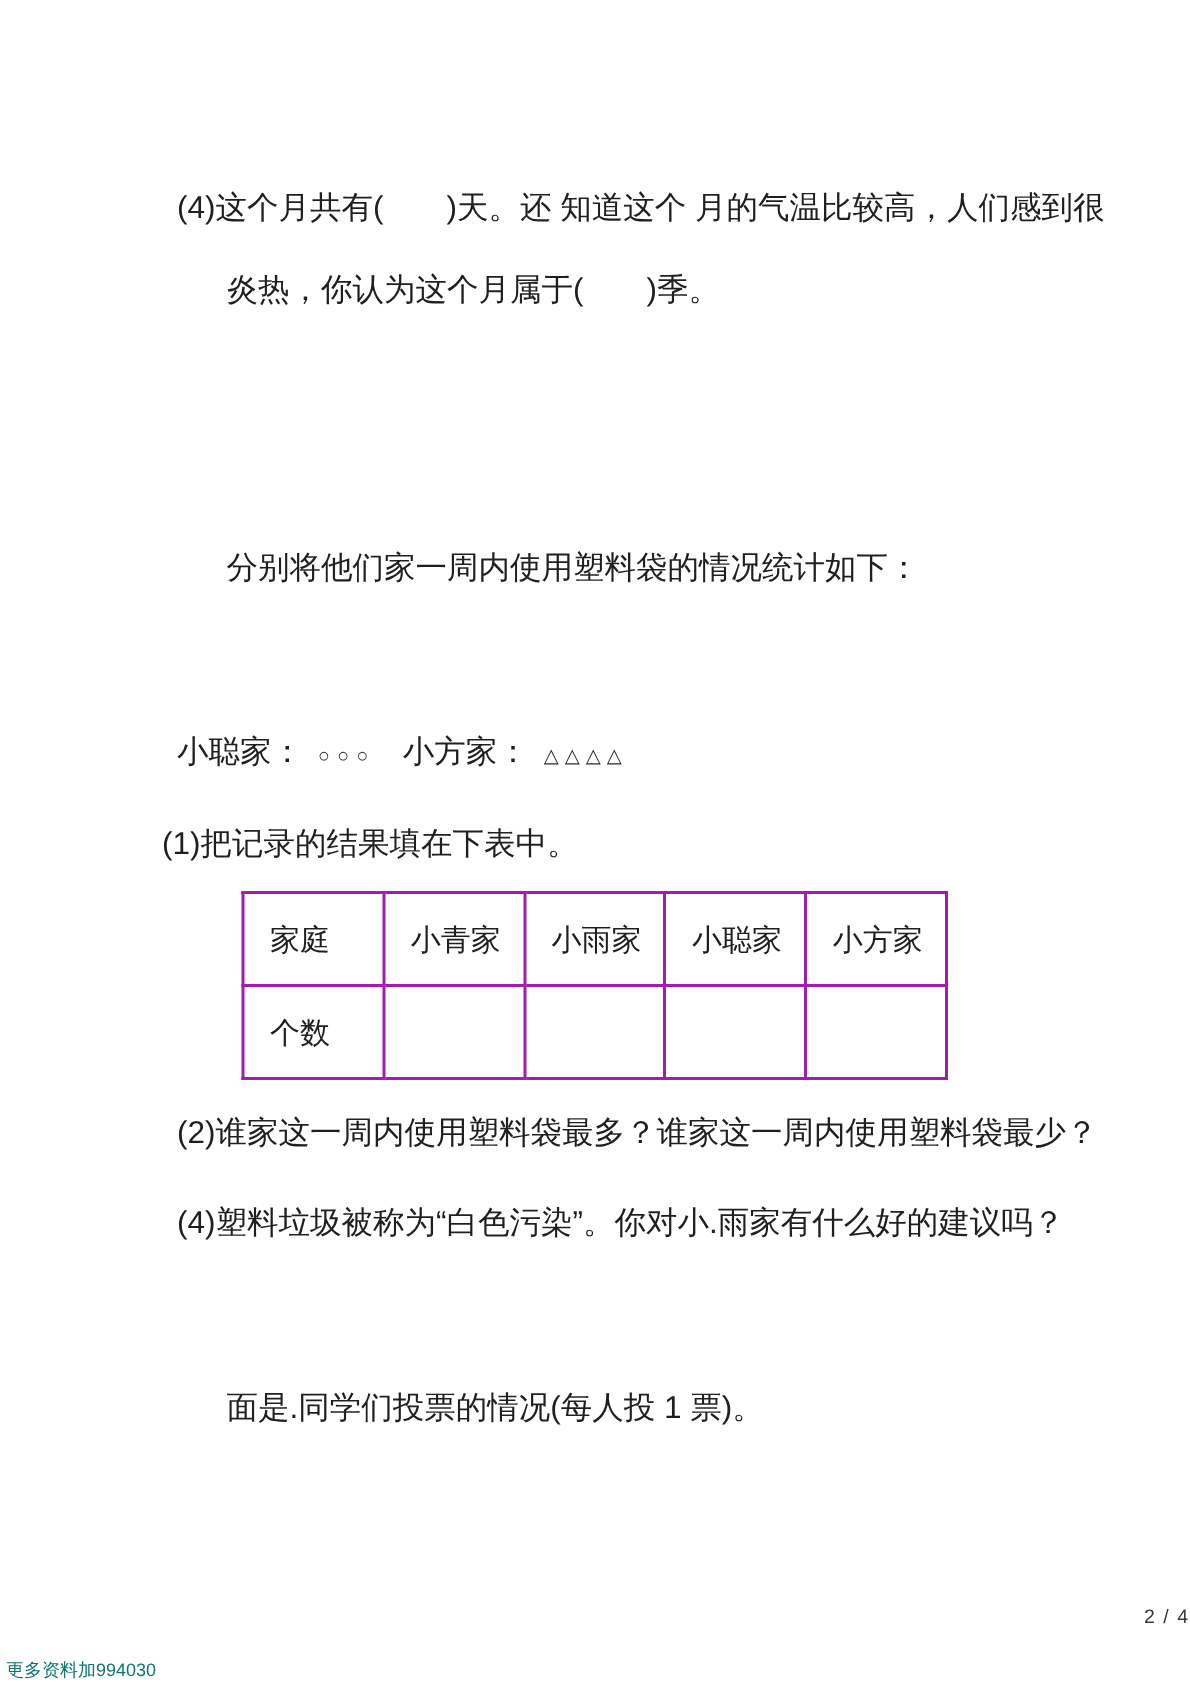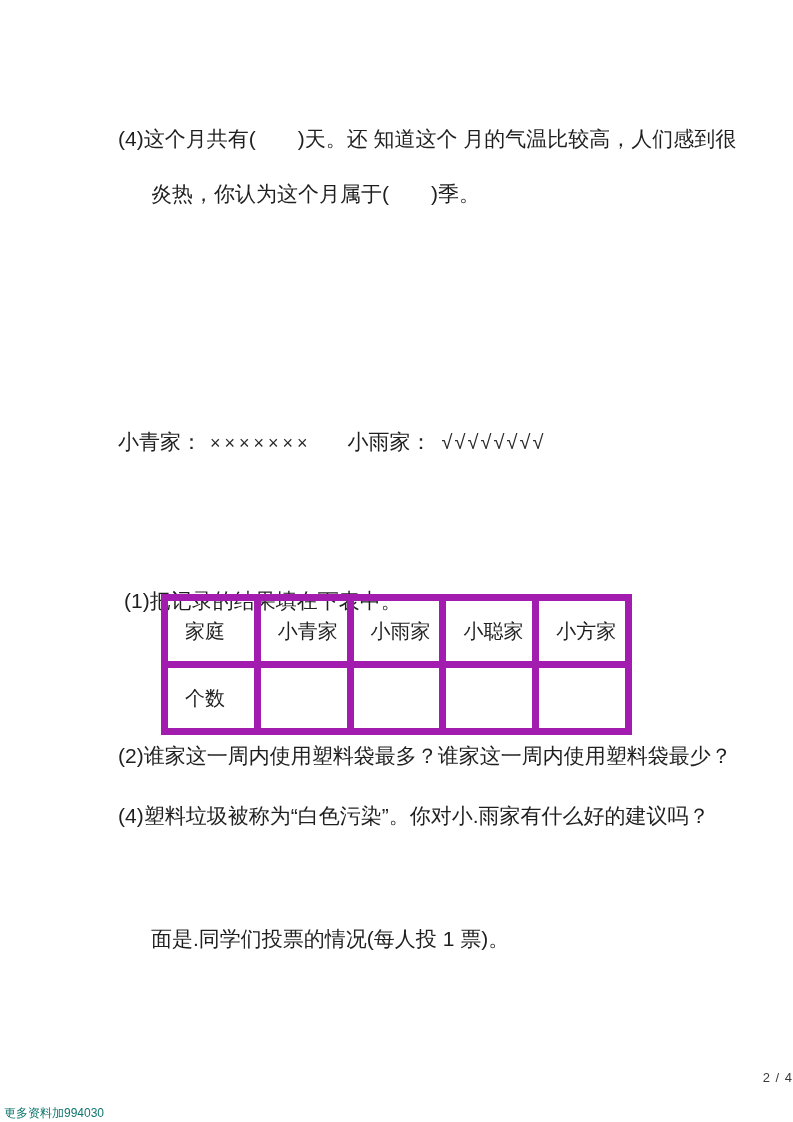--- a/index.html
+++ b/index.html
@@ -65,21 +65,21 @@
 
   table.tally-table {
     position: absolute;
     left: 161px;
     top: 594px;
     width: 471px;
     border-collapse: collapse;
     table-layout: fixed;
   }
   table.tally-table td {
-    border: 7px solid #a21caf;
+    border: 2px solid #a21caf;
     height: 60px;
     font-size: 20px;
     color: #1f1f1f;
     padding: 0 0 0 17px;
     vertical-align: middle;
     text-align: left;
   }
 
   .footer {
     position: absolute;
@@ -101,30 +101,31 @@
 </style>
 </head>
 <body>
 
 <div class="page">
 
   <div class="line" style="left:118px; top:127px;">(4)这个月共有(　　)天。还 知道这个 月的气温比较高，人们感到很</div>
   <div class="line" style="left:151px; top:182px;">炎热，你认为这个月属于(　　)季。</div>
 
 
+  <div class="line" style="left:151px; top:367px;">分别将他们家一周内使用塑料袋的情况统计如下：</div>
 
-  <div class="tally" style="left:118px; top:430px;">
-    <span>小青家：</span>
-    <span class="marks-x">×××××××</span>
-    <span class="tally-label-2a">小雨家：</span>
-    <span class="marks-check">√√√√√√√√</span>
+
+  <div class="tally" style="left:118px; top:490px;">
+    <span>小聪家：</span>
+    <span class="marks-circle">○○○</span>
+    <span class="tally-label-2b">小方家：</span>
+    <span class="marks-triangle">△△△△</span>
   </div>
 
-
-  <div class="line" style="left:124px; top:551px;margin-top:38px;">(1)把记录的结果填在下表中。</div>
+  <div class="line" style="left:108px; top:551px;">(1)把记录的结果填在下表中。</div>
 
   <table class="tally-table">
     <tbody>
       <tr>
         <td>家庭</td>
         <td>小青家</td>
         <td>小雨家</td>
         <td>小聪家</td>
         <td>小方家</td>
       </tr>

